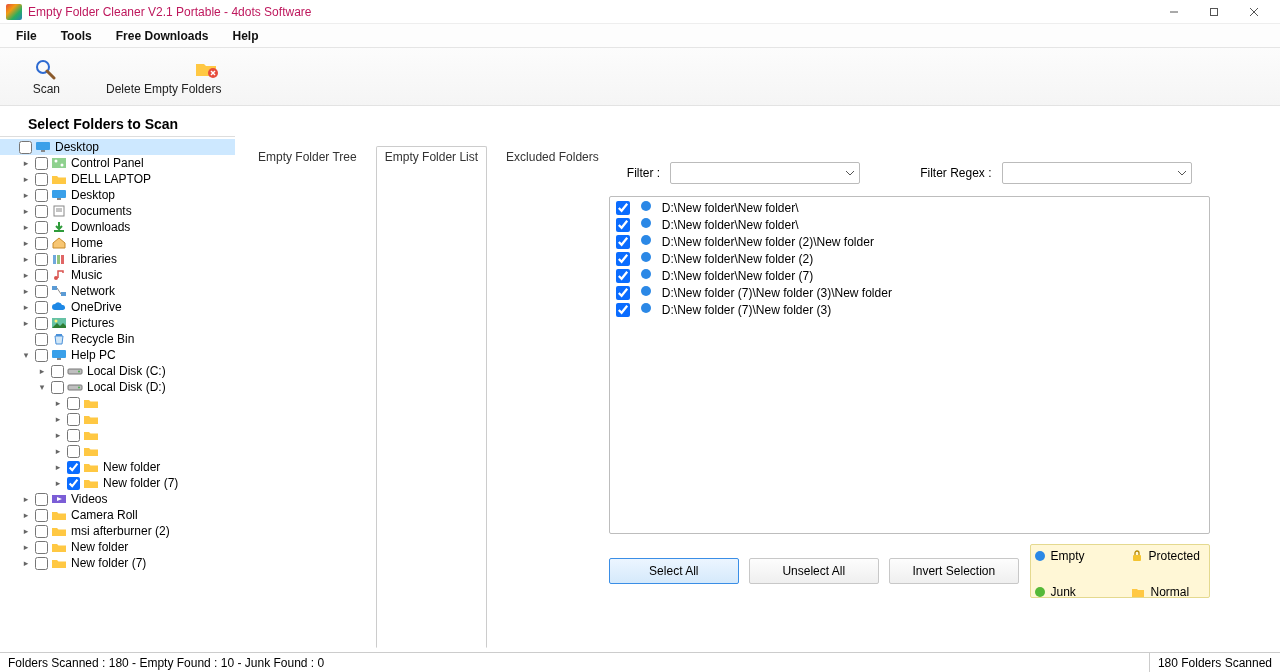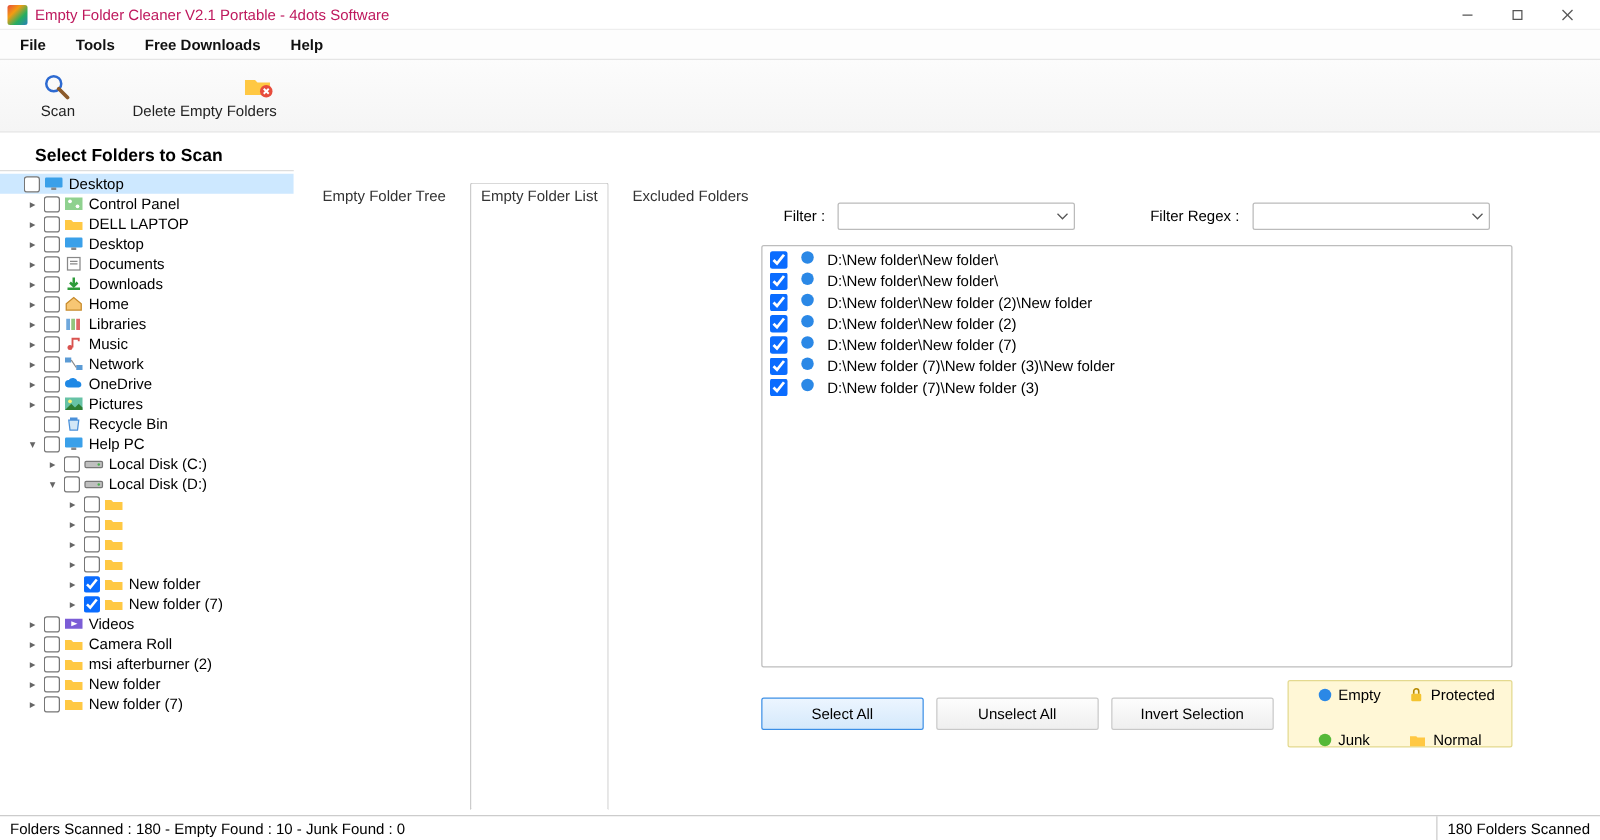--- a/index.html
+++ b/index.html
@@ -30,21 +30,21 @@
   .filters { display: flex; align-items: center; gap: 10px; padding: 10px 18px 12px; }
   .combo { width: 190px; height: 22px; border: 1px solid #bbb; border-radius: 2px; background: #fff; display: inline-flex; align-items: center; justify-content: flex-end; padding-right: 4px; }
   .combo svg { width: 10px; height: 10px; color: #555; }
   .listbox { border: 1px solid #bdbdbd; border-radius: 2px; height: 338px; overflow: auto; padding: 4px 6px; background: #fff; }
   .li-row { display: flex; height: 17px; gap: 11px; }
   .li-row input[type=checkbox] { width: 14px; height: 14px; accent-color: #0a6cff; }
   .li-row .dot { width: 10px; height: 10px; border-radius: 50%; background: #2b88e6; display: inline-block; }
   .btnrow { display: flex; gap: 10px; padding: 10px 0 2px 0; align-items: center; }
   .btn { height: 26px; width: 130px; border: 1px solid #c8c8c8; border-radius: 2px; background: linear-gradient(#fdfdfd,#efefef); display: flex; align-items: center; justify-content: center; gap: 6px; }
   .btn.primary { border: 1px solid #3a8ee6; background: linear-gradient(#ecf5ff,#d5e9fb); }
-  .legend { margin-left: auto; width: 180px; height: 54px; background: #fff7d6; border: 1px solid #e4d98f; border-radius: 2px; display: grid; grid-template-columns: 1fr 1fr; padding: 4px 24px; row-gap: 4px; gap: 22px; }
+  .legend { margin-left: auto; width: 180px; height: 54px; background: #fff7d6; border: 1px solid #e4d98f; border-radius: 2px; display: grid; grid-template-columns: 1fr 1fr; padding: 4px 4px; row-gap: 4px; gap: 22px; }
   .legend div { display: flex; align-items: center; gap: 6px; }
   .ldot { width: 10px; height: 10px; border-radius: 50%; display: inline-block; }
   .statusbar { height: 20px; border-top: 1px solid #ccc; display: flex; align-items: center; padding: 0 8px; font-size: 12px; }
   .statusbar .right { margin-left: auto; border-left: 1px solid #ccc; padding-left: 8px; height: 100%; display: flex; align-items: center; }
   svg { display: block; }
   .folder-y { fill: #ffc843; }
 </style>
 </head>
 <body>
 

